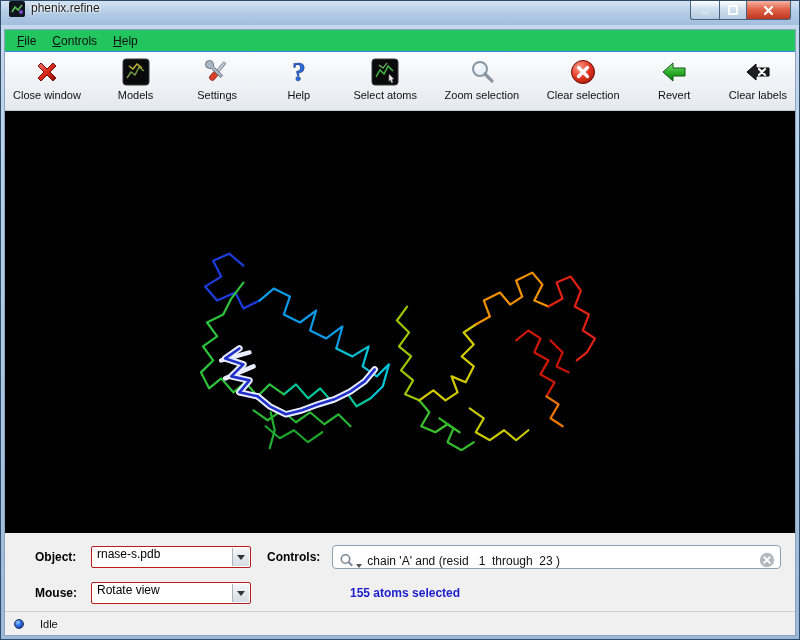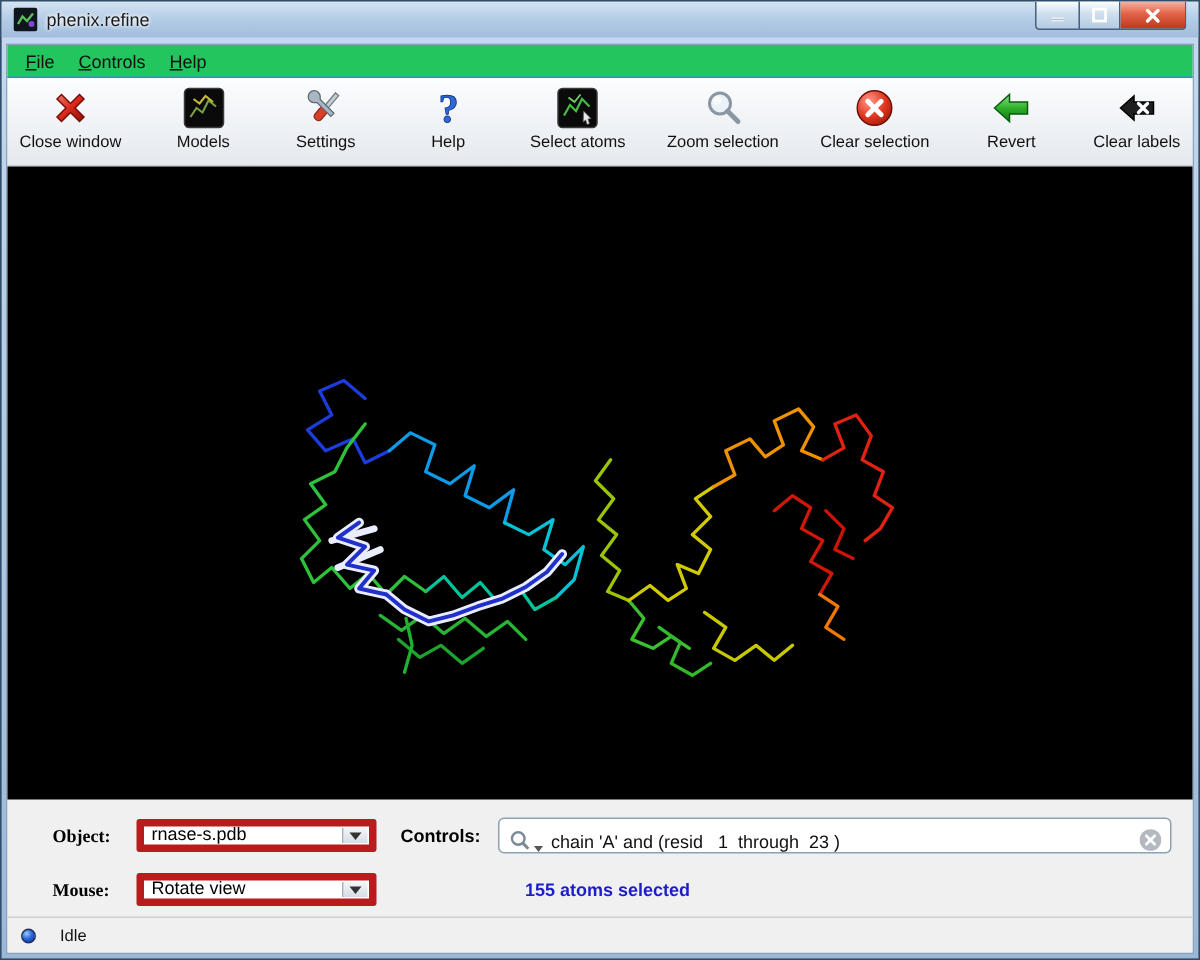--- a/index.html
+++ b/index.html
@@ -8,21 +8,21 @@
   .window{
     position:relative; width:800px; height:640px;
     border:1px solid #2e4d6b;
     background:linear-gradient(#c6d9ee,#9bb8d9);
     overflow:hidden;
   }
 
   
   .titlebar{
     position:absolute; top:0; left:0; right:0; height:24px;
-    display:flex; align-items:center; padding-left:8px;
+    display:flex; align-items:flex-start; padding-left:8px;
     background:linear-gradient(#d5e4f3,#b3cbe5 50%,#a2bedd);
   }
   .app-icon{ width:16px; height:16px; margin-right:6px; }
   .title-text{ font-size:12px; color:#1a1a1a; text-shadow:0 0 3px #fff, 0 0 3px #fff; }
   .winbtns{ position:absolute; top:0; right:8px; display:flex; }
   .winbtn{
     height:19px; border:1px solid #46627e; border-top:none;
     display:flex; align-items:center; justify-content:center;
     background:linear-gradient(#fdfeff,#cfdfee 45%,#b5cbe1);
     cursor:pointer;
@@ -58,25 +58,25 @@
   .tool .ico{ height:30px; display:flex; align-items:center; justify-content:center; }
   .tool .lbl{ font-size:11px; color:#111; white-space:nowrap; }
 
   .viewport{ flex:1; background:#000; position:relative; cursor:crosshair; }
   .viewport svg{ position:absolute; inset:0; }
 
   
   .panel{ height:78px; background:#f0f0f0; }
   .prow{ display:flex; align-items:center; margin:12px 14px 0 30px; height:24px; }
   .flabel{ font-size:12px; font-weight:bold; color:#000; }
-  .flabel.w56{ width:56px;font-family:Liberation Serif, serif; }
+  .flabel.w56{ width:56px; }
 
   .combo{
-    width:160px; height:22px; background:#fff; border:5px solid #b91c1c;
-    border-radius:2px; position:relative; display:flex; align-items:flex-end;
+    width:160px; height:22px; background:#fff; border:1px solid #b91c1c;
+    border-radius:2px; position:relative; display:flex; align-items:flex-start;
     padding-left:5px; font-size:12px; cursor:pointer;
   }
   .combo .arrowbtn{
     position:absolute; right:1px; top:1px; bottom:1px; width:17px;
     background:linear-gradient(#f4f6f8,#d6dde4);
     border-left:1px solid #aab4be; display:flex; align-items:center; justify-content:center;
   }
   .combo .arrowbtn::after{
     content:""; border-left:4px solid transparent; border-right:4px solid transparent;
     border-top:5px solid #333;

